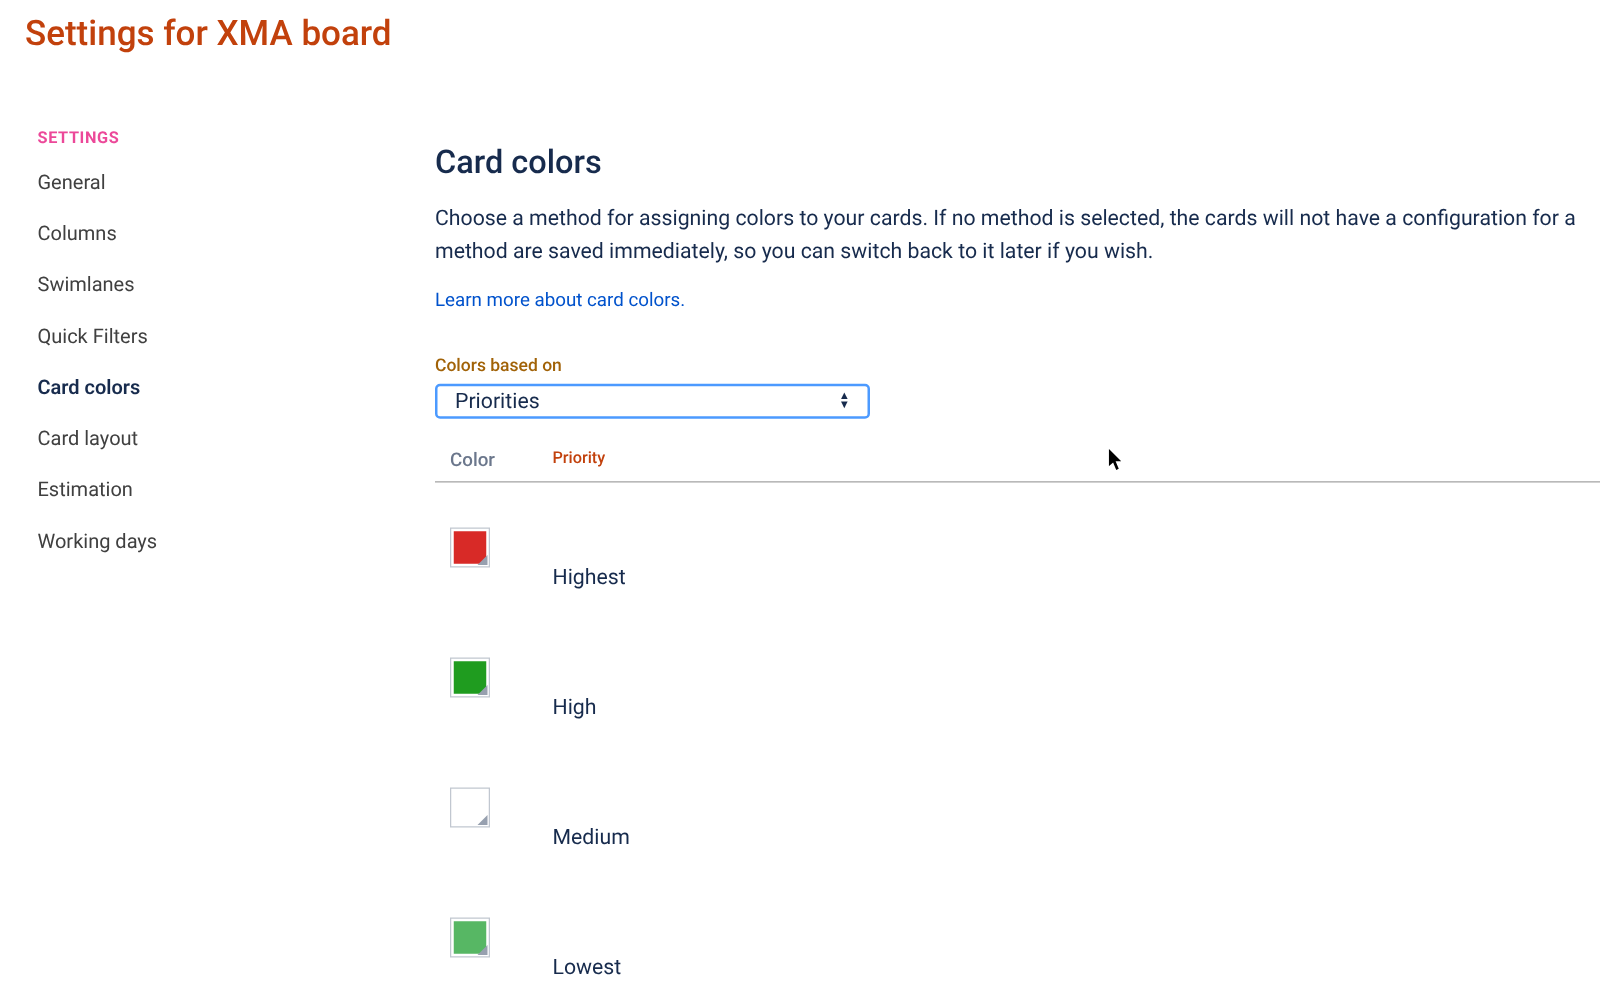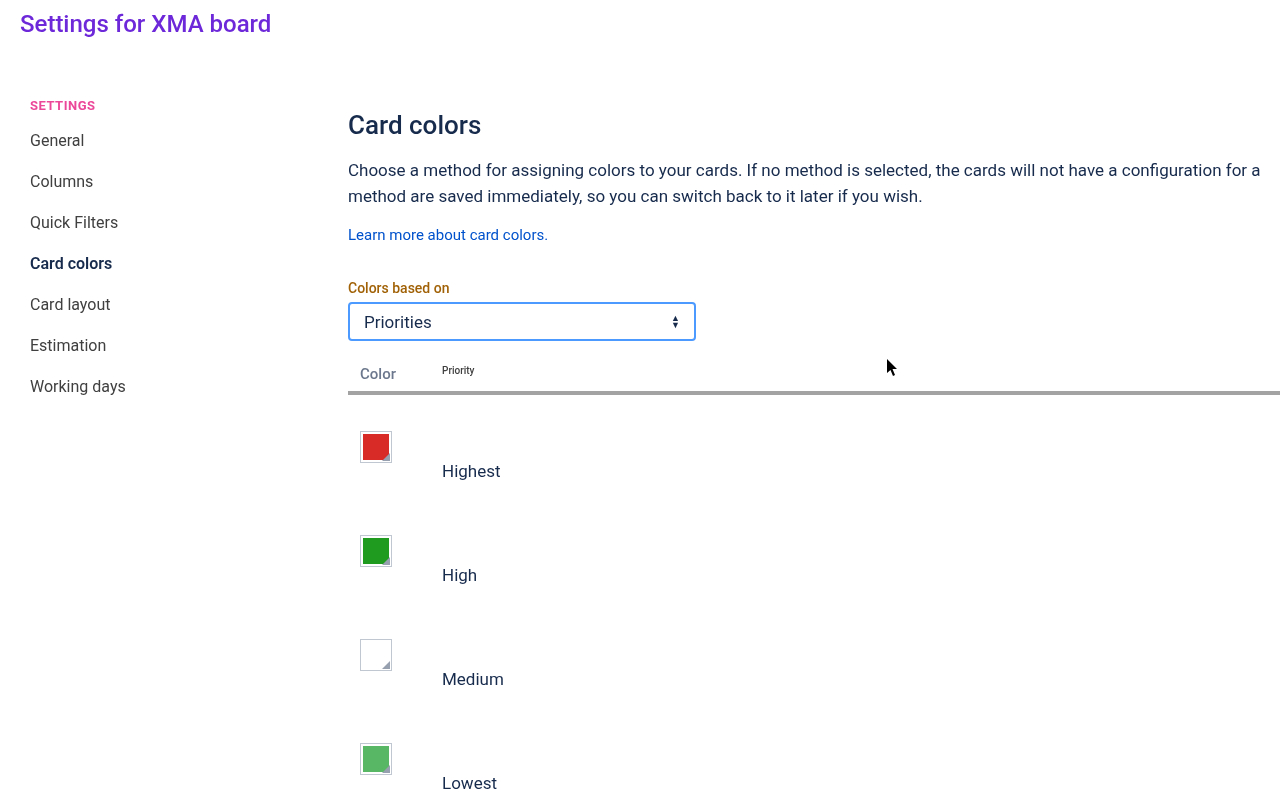--- a/index.html
+++ b/index.html
@@ -10,23 +10,23 @@
     body {
       font-family: -apple-system, BlinkMacSystemFont, "Segoe UI", Roboto, Helvetica, Arial, sans-serif;
       background: #fff;
       color: #172B4D;
       width: 1280px;
       height: 800px;
       overflow: hidden;
       position: relative;
     }
     .page-title {
-      font-size: 24px;
-      font-weight: 500;
-      color: #6d28d9;
+      font-size: 28px;
+      font-weight: 500;
+      color: #c2410c;
       padding: 10px 0 0 20px;
     }
     .content {
       display: flex;
       margin-top: 60px;
     }
     .sidebar {
       width: 320px;
       padding-left: 30px;
     }
@@ -80,21 +80,21 @@
       font-weight: 500;
       margin-bottom: 6px;
     }
     .select-wrapper {
       position: relative;
       width: 348px;
       margin-bottom: 24px;
     }
     .select-box {
       width: 100%;
-      height: 39px;
+      height: 28px;
       border: 2px solid #4C9AFF;
       border-radius: 4px;
       background: #fff;
       font-size: 17px;
       color: #172B4D;
       padding: 0 14px;
       display: flex;
       align-items: center;
       justify-content: space-between;
       cursor: pointer;
@@ -106,31 +106,31 @@
       font-size: 9px;
       line-height: 7px;
       color: #172B4D;
     }
     .table-area {
       width: 100%;
     }
     .table-header {
       display: flex;
       padding: 0 0 8px 12px;
-      border-bottom: 4px solid #a3a3a3;
+      border-bottom: 1px solid #a3a3a3;
     }
     .th-color {
       width: 82px;
       font-size: 15px;
       color: #6B778C;
       font-weight: 500;
     }
     .th-priority {
-      font-size: 10px;
-      color: #404040;
+      font-size: 13px;
+      color: #c2410c;
       font-weight: 500;
     }
     .priority-row {
       display: flex;
       align-items: center;
       padding: 18px 0 18px 12px;
     }
     .color-swatch-wrapper {
       width: 82px;
     }
@@ -176,20 +176,21 @@
 </head>
 <body>
 
 <h1 class="page-title">Settings for XMA board</h1>
 
 <div class="content">
   <nav class="sidebar">
     <div class="sidebar-header">SETTINGS</div>
     <a class="sidebar-item">General</a>
     <a class="sidebar-item">Columns</a>
+    <a class="sidebar-item">Swimlanes</a>
     <a class="sidebar-item">Quick Filters</a>
     <a class="sidebar-item active">Card colors</a>
     <a class="sidebar-item">Card layout</a>
     <a class="sidebar-item">Estimation</a>
     <a class="sidebar-item">Working days</a>
   </nav>
 
   <main class="main">
     <h2 class="main-heading">Card colors</h2>
     <p class="main-description">

